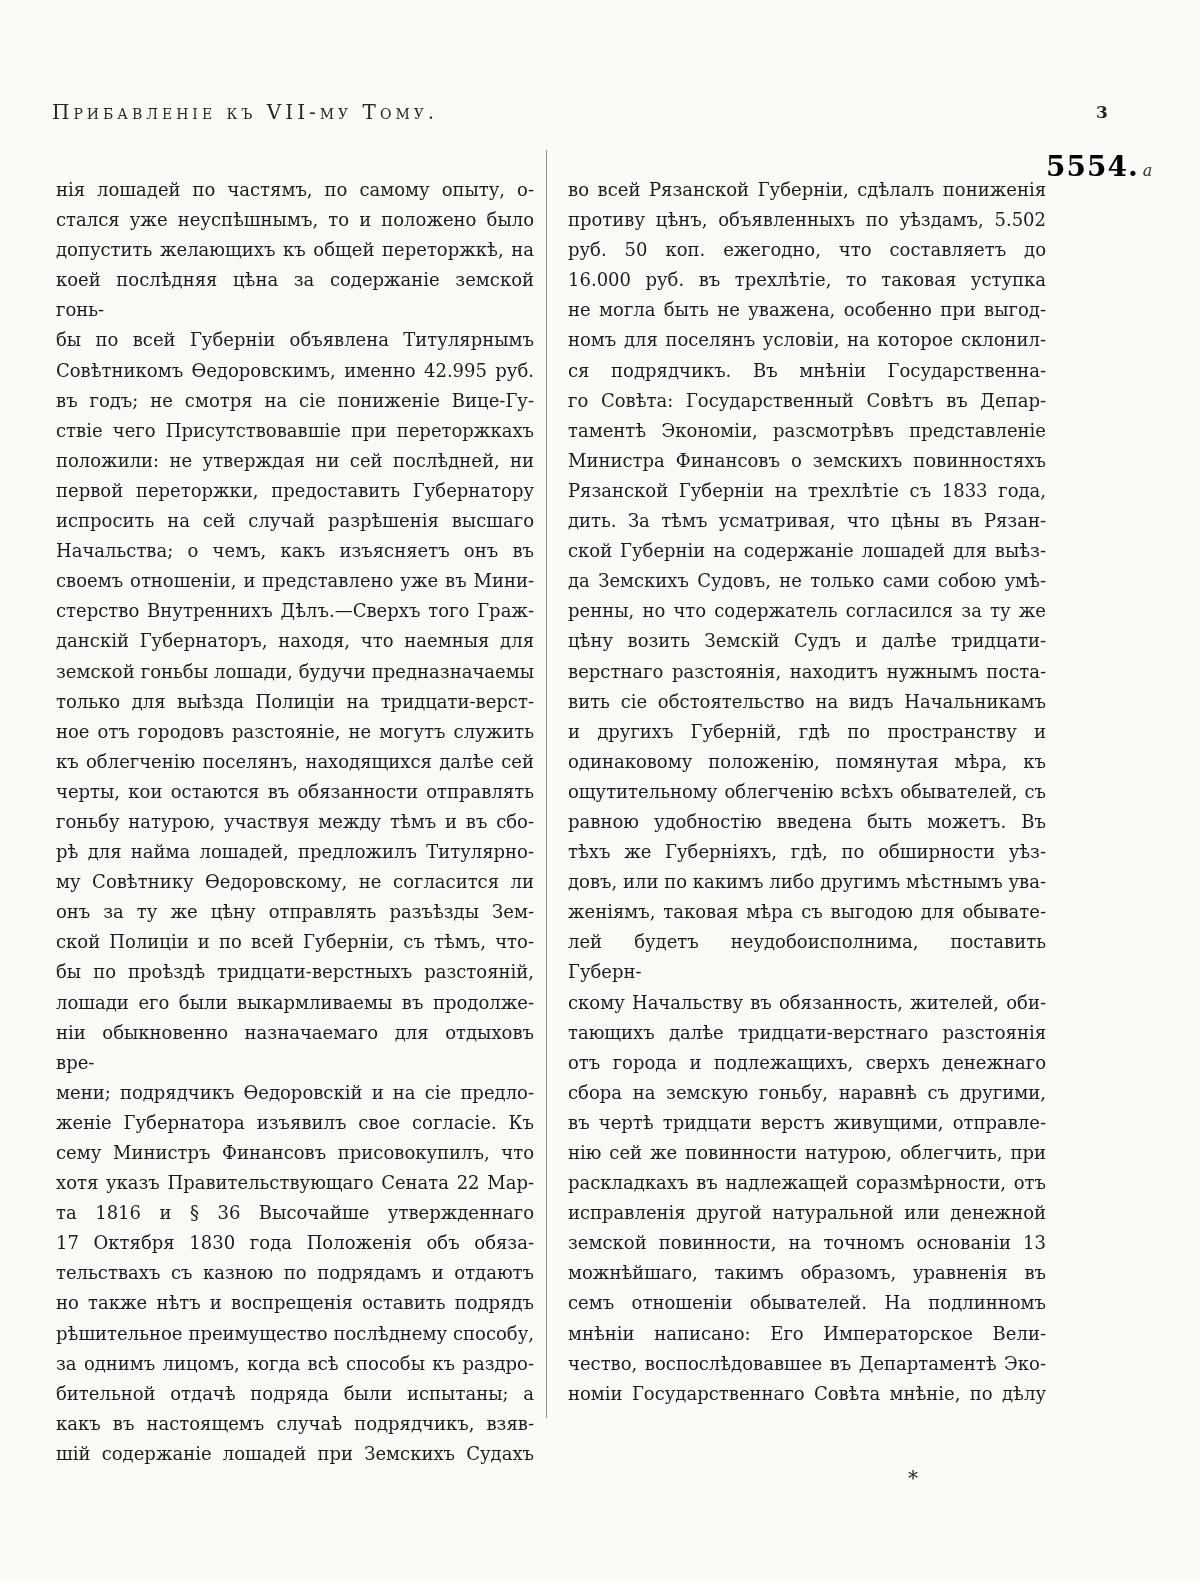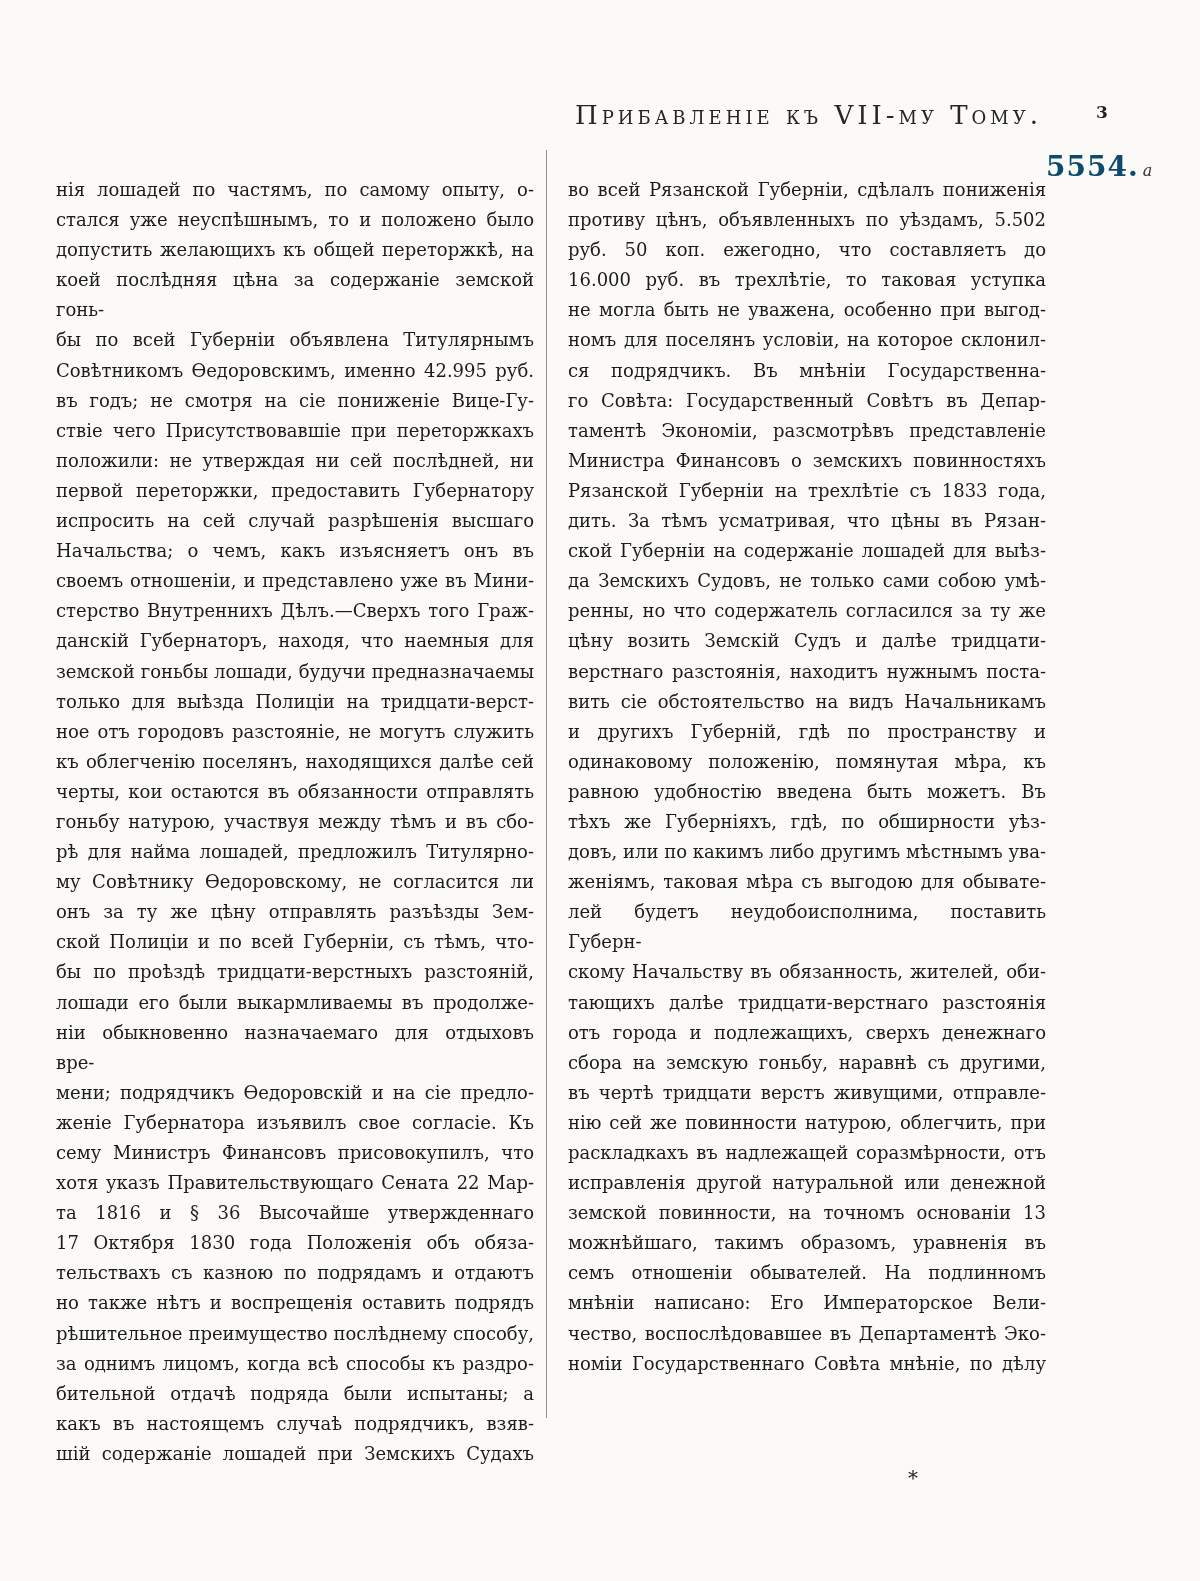--- a/index.html
+++ b/index.html
@@ -12,45 +12,45 @@
     font-family: "DejaVu Serif", "Liberation Serif", serif;
     color: #1e1e1e;
     overflow: hidden;
   }
   .page { position: absolute; inset: 0; }
   .header-title {
     position: absolute;
     top: 100px;
     left: 52px;
     width: 990px;
-    text-align: right;
+    text-align: left;
     font-variant: small-caps;
     letter-spacing: 4px;
-    font-size: 26px;
+    font-size: 20px;
     color: #262626;
   }
   .page-number {
     position: absolute;
     top: 102px;
     left: 1096px;
     font-size: 17px;
     font-weight: bold;
     color: #222;
   }
   .annotation {
     position: absolute;
     top: 150px;
     left: 1046px;
     white-space: nowrap;
   }
   .ann-num {
     font-size: 28px;
     font-weight: bold;
     letter-spacing: 1px;
-    color: #0c4a6e;
+    color: #000000;
   }
   .ann-letter {
     font-size: 16px;
     font-style: italic;
     margin-left: 4px;
     color: #333;
   }
   .column-divider {
     position: absolute;
     top: 150px;
@@ -159,20 +159,21 @@
         <div class="line">Рязанской Губерніи на трехлѣтіе съ 1833 года,</div>
         <div class="line">дить. За тѣмъ усматривая, что цѣны въ Рязан-</div>
         <div class="line">ской Губерніи на содержаніе лошадей для выѣз-</div>
         <div class="line">да Земскихъ Судовъ, не только сами собою умѣ-</div>
         <div class="line">ренны, но что содержатель согласился за ту же</div>
         <div class="line">цѣну возить Земскій Судъ и далѣе тридцати-</div>
         <div class="line">верстнаго разстоянія, находитъ нужнымъ поста-</div>
         <div class="line">вить сіе обстоятельство на видъ Начальникамъ</div>
         <div class="line">и другихъ Губерній, гдѣ по пространству и</div>
         <div class="line">одинаковому положенію, помянутая мѣра, къ</div>
+        <div class="line">ощутительному облегченію всѣхъ обывателей, съ</div>
         <div class="line">равною удобностію введена быть можетъ. Въ</div>
         <div class="line">тѣхъ же Губерніяхъ, гдѣ, по обширности уѣз-</div>
         <div class="line">довъ, или по какимъ либо другимъ мѣстнымъ ува-</div>
         <div class="line">женіямъ, таковая мѣра съ выгодою для обывате-</div>
         <div class="line">лей будетъ неудобоисполнима, поставить Губерн-</div>
         <div class="line">скому Начальству въ обязанность, жителей, оби-</div>
         <div class="line">тающихъ далѣе тридцати-верстнаго разстоянія</div>
         <div class="line">отъ города и подлежащихъ, сверхъ денежнаго</div>
         <div class="line">сбора на земскую гоньбу, наравнѣ съ другими,</div>
         <div class="line">въ чертѣ тридцати верстъ живущими, отправле-</div>

